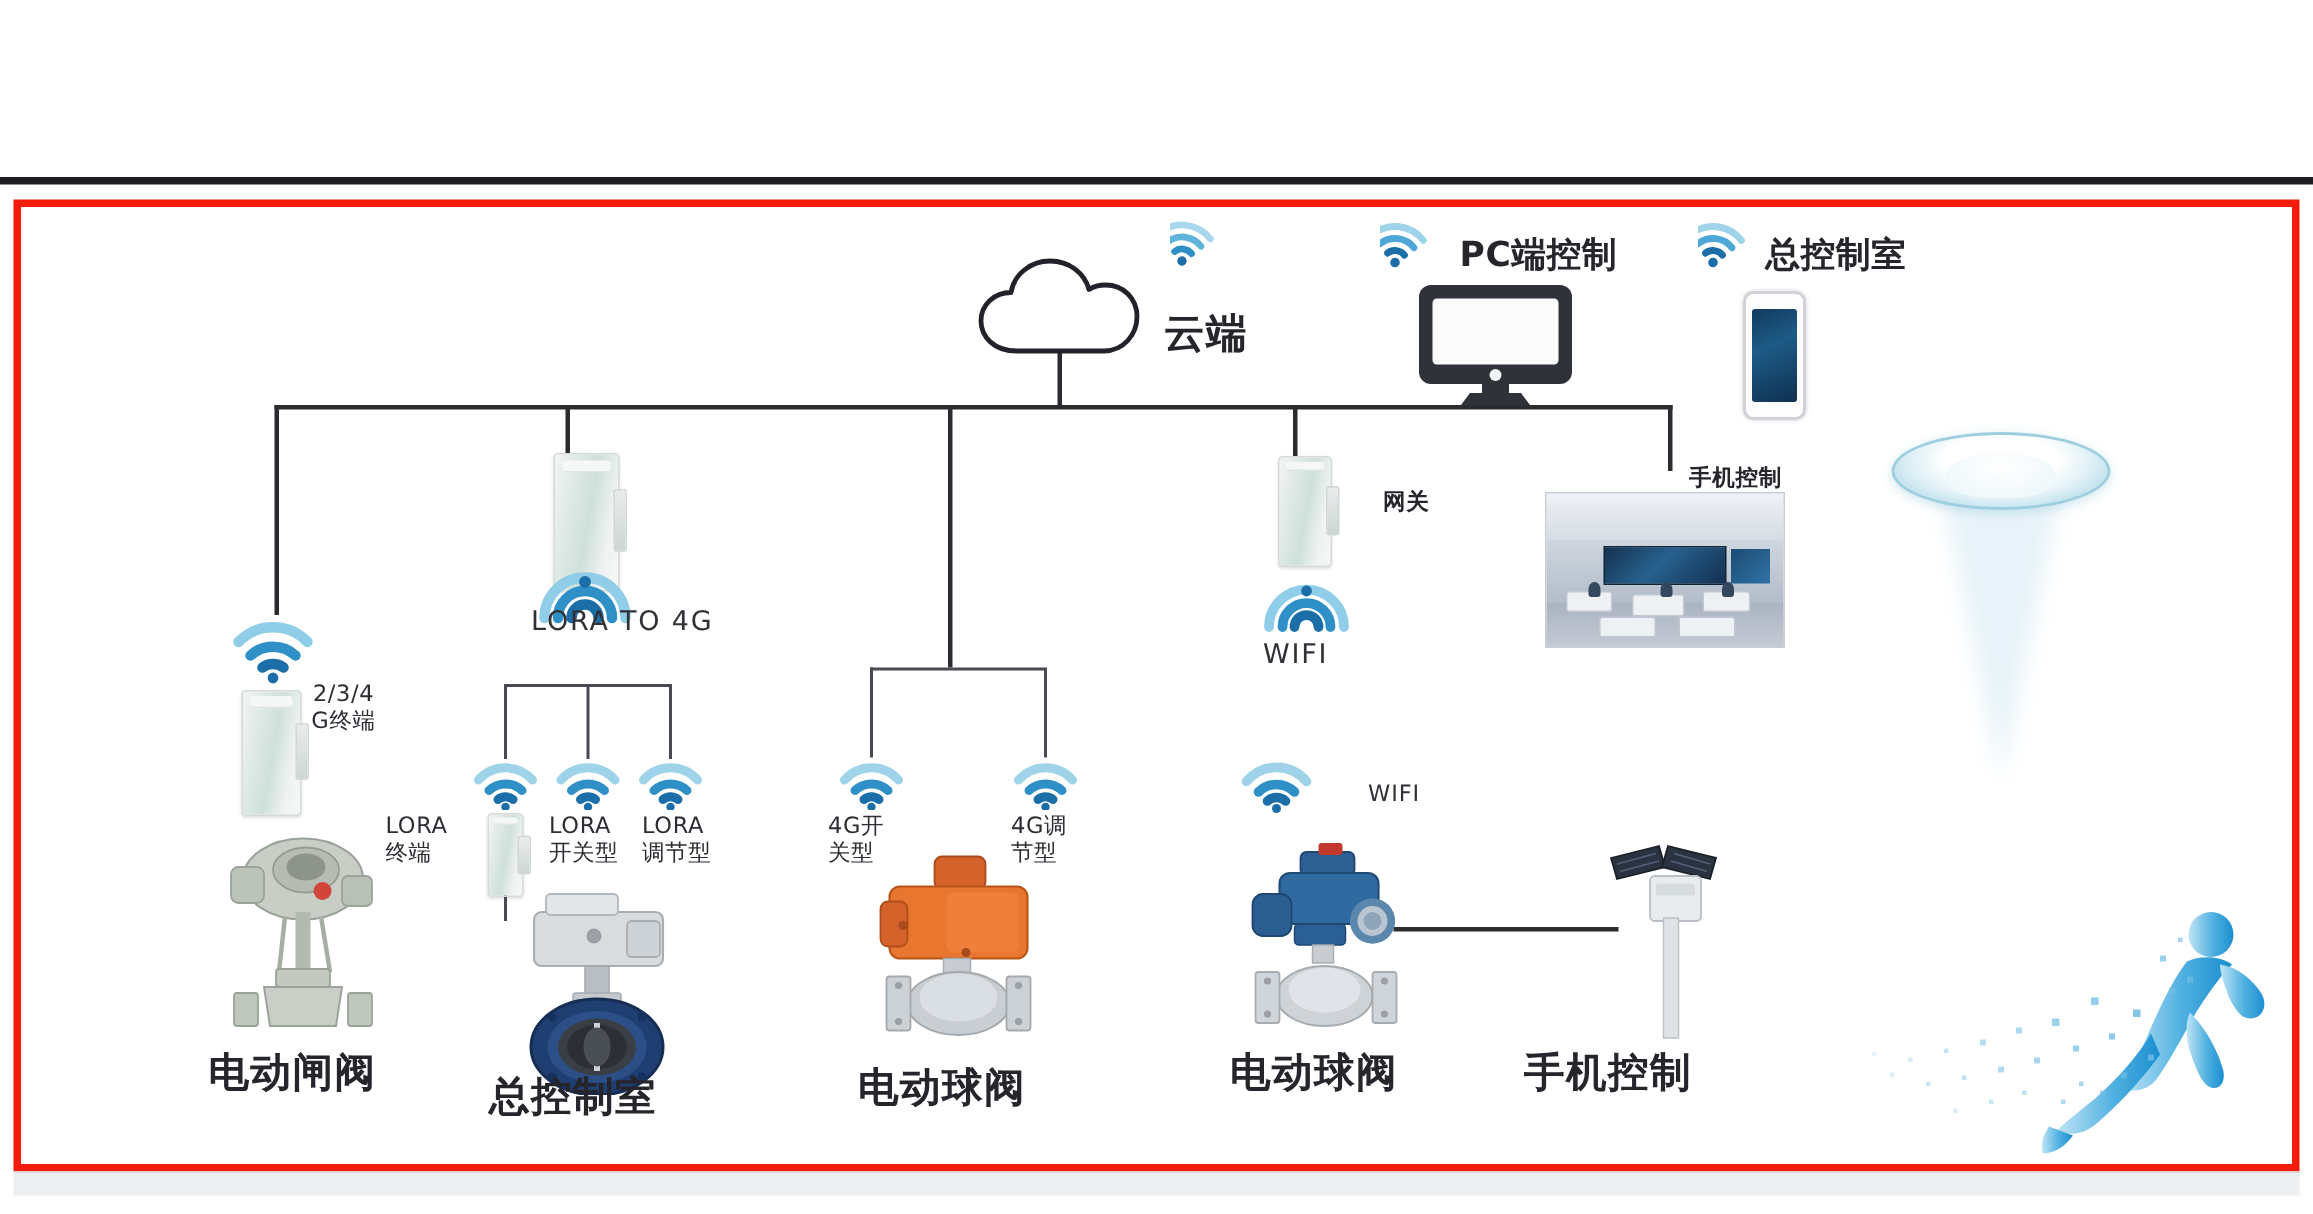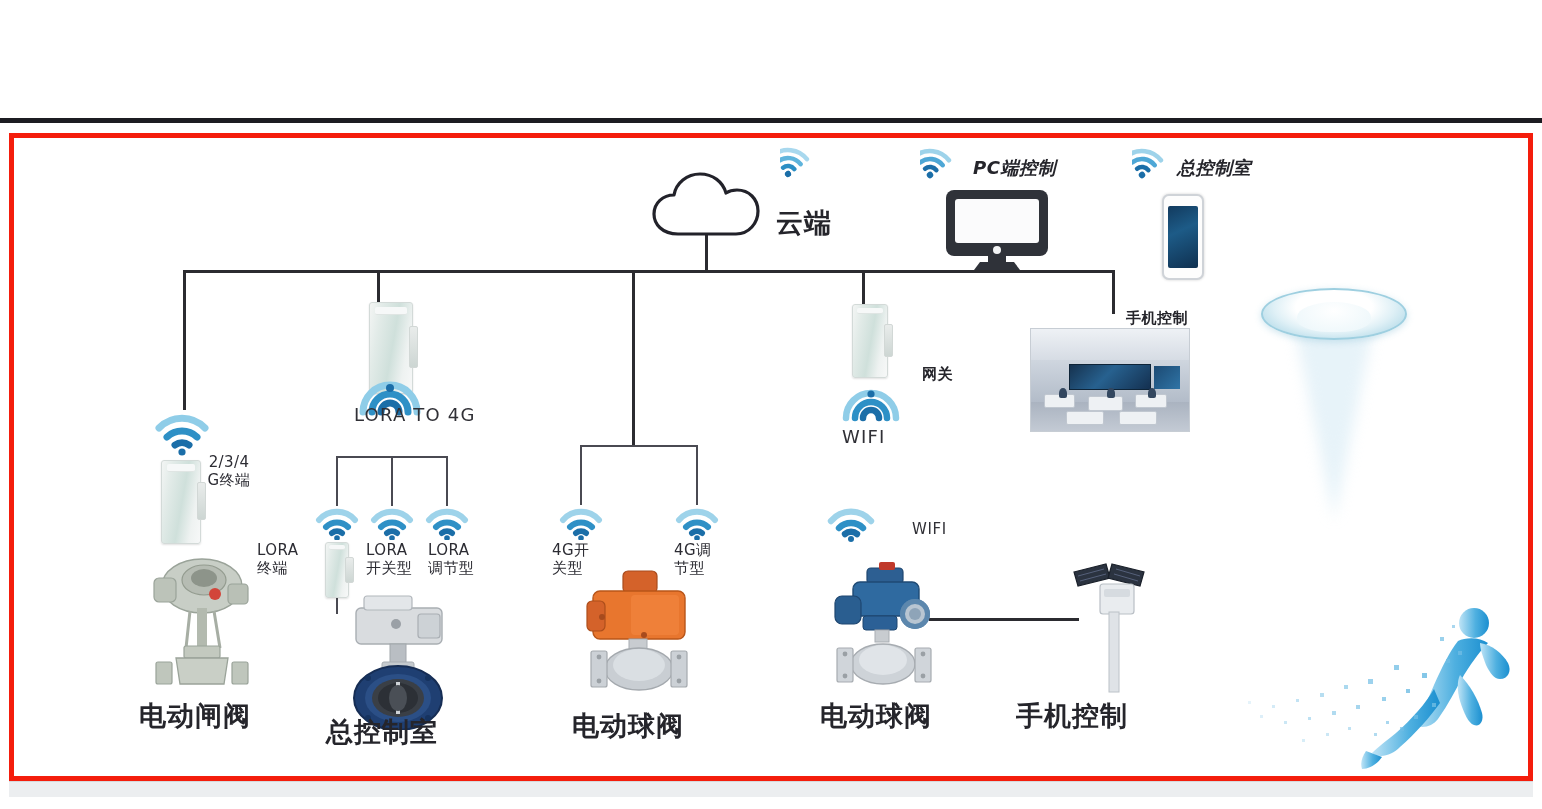--- a/index.html
+++ b/index.html
@@ -47,21 +47,21 @@
   .vline { position: absolute; background: #2b2b30; width: 3px; }
   .hline-thin { position: absolute; background: #4a4a52; height: 2px; }
   .vline-thin { position: absolute; background: #4a4a52; width: 2px; }
 
   
   .lbl {
     position: absolute; color: #25252b; white-space: pre-line; line-height: 1.18;
     font-family: "DejaVu Sans", "Liberation Sans", sans-serif;
   }
   .lbl-cn-big { font-size: 27px; font-weight: 700; letter-spacing: 1px; }
-  .lbl-cn-mid { font-size: 18px; font-weight: 700; letter-spacing: .5px; font-style: italic; }
+  .lbl-cn-mid { font-size: 23px; font-weight: 700; letter-spacing: .5px; }
   .lbl-cn-sm  { font-size: 15px; font-weight: 700; letter-spacing: .5px; }
   .lbl-en     { font-size: 18px; font-weight: 400; letter-spacing: 1.2px; color: #303036; }
   .lbl-en-sm  { font-size: 15px; font-weight: 400; letter-spacing: .6px; color: #303036; }
   .lbl-mixed  { font-size: 15px; font-weight: 400; letter-spacing: .4px; color: #2c2c33; text-align: center; }
 
   
   .wifi { position: absolute; }
   .wifi svg { display: block; }
 
   
@@ -418,21 +418,21 @@
           <circle cx="30" cy="116" r="2.4" fill="#9aa0a5"></circle>
           <circle cx="110" cy="92" r="2.4" fill="#9aa0a5"></circle>
           <circle cx="110" cy="116" r="2.4" fill="#9aa0a5"></circle>
         </svg>
       </div>
       <div class="lbl lbl-cn-big" style="left:558px; top:572px;">电动球阀</div>
 
       <div class="device" style="left:838px; top:166px; width:36px; height:74px;">
         <div class="device-cap"></div>
       </div>
-      <div class="lbl lbl-cn-sm" style="left:908px; top:188px;margin-top:40px;">网关</div>
+      <div class="lbl lbl-cn-sm" style="left:908px; top:188px;">网关</div>
 
       <div class="wifi" style="left:828px; top:246px;">
         <svg width="58" height="44" viewBox="0 0 58 44">
           <g fill="none" stroke-linecap="round">
             <path d="M4 34 a25 25 0 0 1 50 0" stroke="#8fcde8" stroke-width="6.5"></path>
             <path d="M13 34 a16 16 0 0 1 32 0" stroke="#2e90c6" stroke-width="6.5"></path>
             <path d="M21 34 a8 8 0 0 1 16 0" stroke="#1b6ea8" stroke-width="6.5"></path>
             <circle cx="29" cy="10" r="3.6" fill="#1b6ea8" stroke="none"></circle>
           </g>
         </svg>

